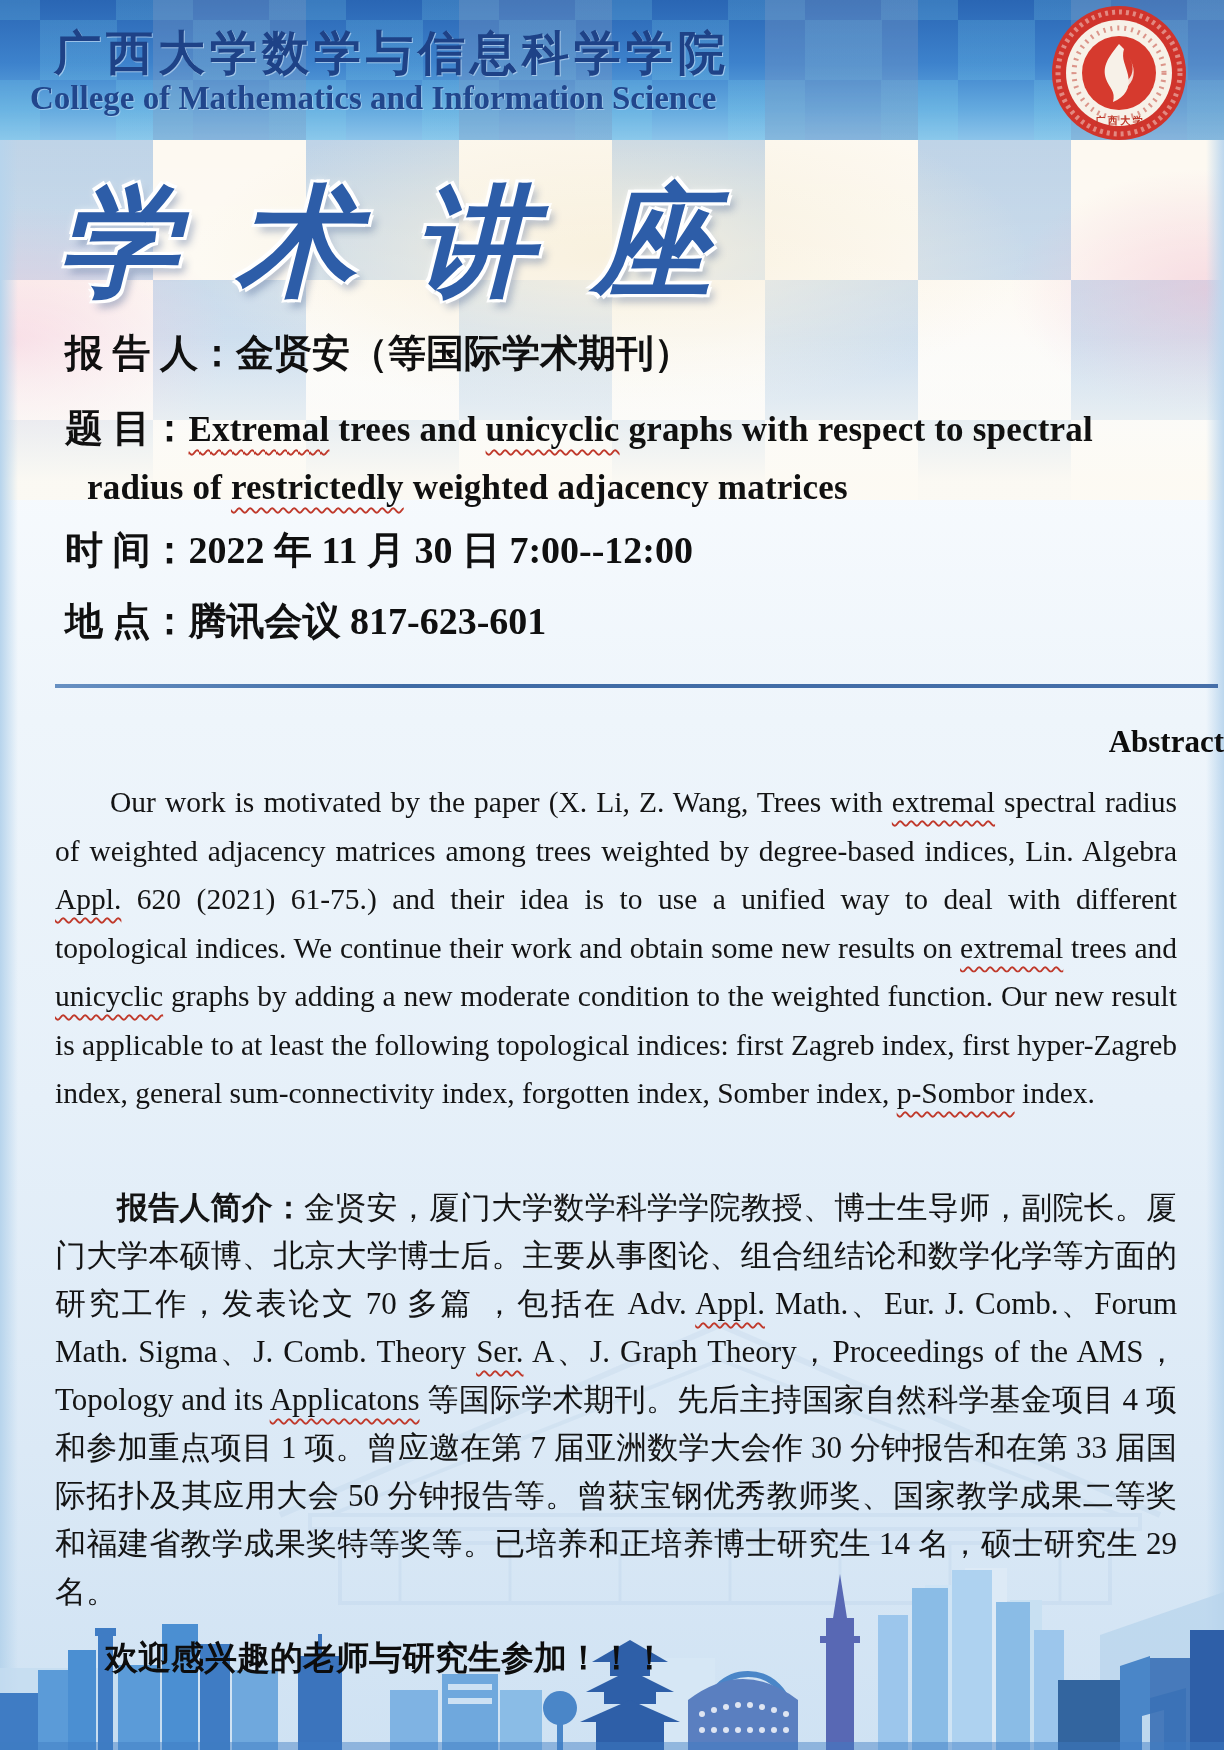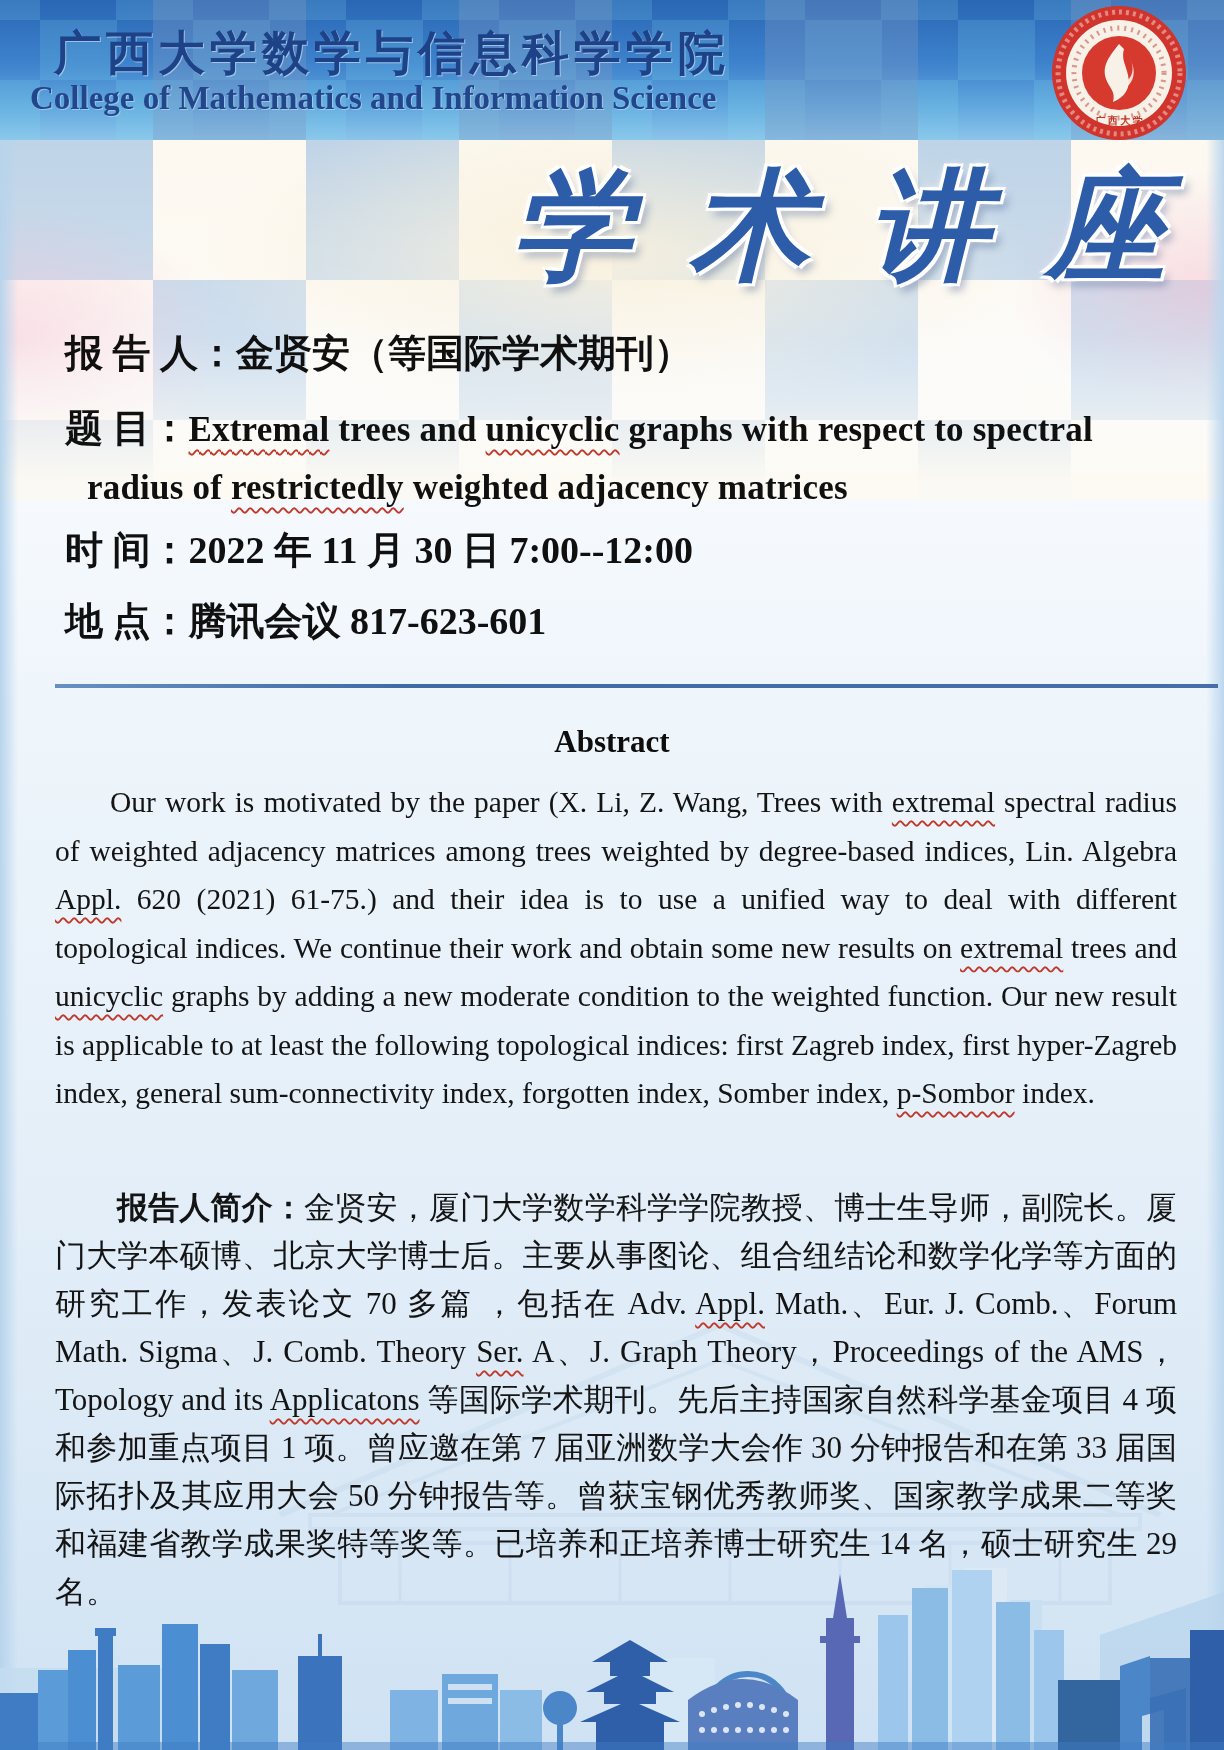--- a/index.html
+++ b/index.html
@@ -29,37 +29,37 @@
       repeating-conic-gradient(rgba(98,150,205,0.22) 0% 25%, rgba(0,0,0,0) 0% 50%);
     background-size:auto,auto,auto,auto,306px 280px,306px 280px;
     background-position:0 0,0 0,0 0,0 0,0 -140px,153px 0;}
   .college-cn{position:absolute;left:30px;top:22px;z-index:3;font-size:47px;font-weight:bold;
     color:#1e4287;letter-spacing:5px;text-shadow:1px 1px 0 rgba(210,230,250,.6);margin-left:24px;}
   .college-en{position:absolute;left:30px;top:80px;z-index:3;font-size:33px;font-weight:bold;
     color:#21468c;text-shadow:1px 1px 0 rgba(210,230,250,.5);}
   .seal{position:absolute;left:1048px;top:2px;z-index:4;}
 
   
-  .calligraphy{position:absolute;left:0;top:146px;width:100%;z-index:3;text-align:right;
-    font-size:120px;font-weight:bold;font-style:italic;color:#2d5da8;letter-spacing:58px;padding-left:46px;box-sizing:border-box;
+  .calligraphy{position:absolute;left:0;top:162px;width:100%;z-index:3;text-align:left;
+    font-size:120px;font-weight:bold;font-style:italic;color:#2d5da8;letter-spacing:58px;padding-left:58px;box-sizing:border-box;
     text-shadow:-3px -3px 0 #fff,3px -3px 0 #fff,-3px 3px 0 #fff,3px 3px 0 #fff,0 0 10px #fff,5px 7px 9px rgba(28,60,120,.4);}
 
   
   .info-row{position:absolute;left:65px;right:50px;z-index:3;color:#101010;font-weight:bold;}
   .row-speaker{top:328px;font-size:38px;}
   .row-title{top:400px;font-size:38px;line-height:56px;padding-left:22px;text-indent:-22px;}
   .row-title .en{font-size:35px;letter-spacing:.2px;}
   .row-time{top:525px;font-size:38px;}
   .row-venue{top:596px;font-size:38px;}
   .lbl{font-weight:bold;}
   .divider{position:absolute;left:55px;top:684px;width:1163px;height:4px;z-index:3;
     background:linear-gradient(90deg,#6790c2,#3f6ba5 30%,#466fa9);}
 
   
-  .abstract-heading{position:absolute;left:0;top:724px;width:100%;z-index:3;text-align:center;
+  .abstract-heading{position:absolute;left:0;top:724px;width:100%;z-index:3;text-align:right;
     font-size:31px;font-weight:bold;color:#0d0d0d;}
   .abstract-par{position:absolute;left:55px;top:778px;width:1122px;z-index:3;margin:0;
     font-size:29.5px;line-height:48.5px;color:#141414;text-align:justify;text-indent:55px;}
 
   
   .bio-par{position:absolute;left:55px;top:1184px;width:1122px;z-index:3;margin:0;
     font-size:31px;line-height:48px;color:#141414;text-align:justify;text-indent:62px;}
   .bio-par .lbl{font-weight:bold;}
 
   .welcome{position:absolute;left:105px;top:1636px;z-index:3;font-size:33px;font-weight:bold;color:#0d0d0d;}
@@ -120,20 +120,21 @@
   <svg class="watermark" width="950" height="345" viewBox="0 0 950 345">
     <path d="M30,250 L470,60 L910,250" fill="none" stroke="#5f8cc0" stroke-width="6"></path>
     <path d="M80,250 L470,95 L870,250" fill="none" stroke="#5f8cc0" stroke-width="4"></path>
     <rect x="60" y="250" width="830" height="14" fill="none" stroke="#5f8cc0" stroke-width="4"></rect>
     <rect x="90" y="278" width="770" height="60" fill="none" stroke="#5f8cc0" stroke-width="4"></rect>
     <path d="M150,278 V338 M260,278 V338 M370,278 V338 M480,278 V338 M590,278 V338 M700,278 V338 M810,278 V338" stroke="#5f8cc0" stroke-width="3"></path>
   </svg>
 
   <p class="bio-par"><span class="lbl">报告人简介：</span><span><span>金贤安，厦门大学数学科学学院教授、博士生导师，副院长。厦门大学本硕博、北京大学博士后。主要从事图论、组合纽结论和数学化学等方面的研究工作，发表论文 70 多篇 ，包括在 Adv. </span><span class="wavy">Appl.</span><span> Math.、Eur. J. Comb.、Forum Math. Sigma、J. Comb. Theory </span><span class="wavy">Ser.</span><span> A、J. Graph Theory，Proceedings of the AMS，Topology and its </span><span class="wavy">Applicatons</span><span> 等国际学术期刊。先后主持国家自然科学基金项目 4 项和参加重点项目 1 项。曾应邀在第 7 届亚洲数学大会作 30 分钟报告和在第 33 届国际拓扑及其应用大会 50 分钟报告等。曾获宝钢优秀教师奖、国家教学成果二等奖和福建省教学成果奖特等奖等。已培养和正培养博士研究生 14 名，硕士研究生 29 名。</span></span></p>
 
+  <div class="welcome">欢迎感兴趣的老师与研究生参加！！！</div>
 
   <svg class="skyline" width="1224" height="210" viewBox="0 0 1224 210">
     <g>
       <polygon points="1100,95 1224,52 1224,210 1100,210" fill="#b8d4ec" opacity=".75"></polygon>
       <rect x="0" y="128" width="175" height="82" fill="#c4dcf0" opacity=".8"></rect>
       <rect x="640" y="118" width="75" height="92" fill="#d6e7f5"></rect>
       <rect x="925" y="45" width="36" height="165" fill="#cfe4f5"></rect>
       <rect x="965" y="28" width="42" height="182" fill="#ddeaf6"></rect>
       <rect x="1010" y="60" width="32" height="150" fill="#c8e0f2"></rect>
     </g>

